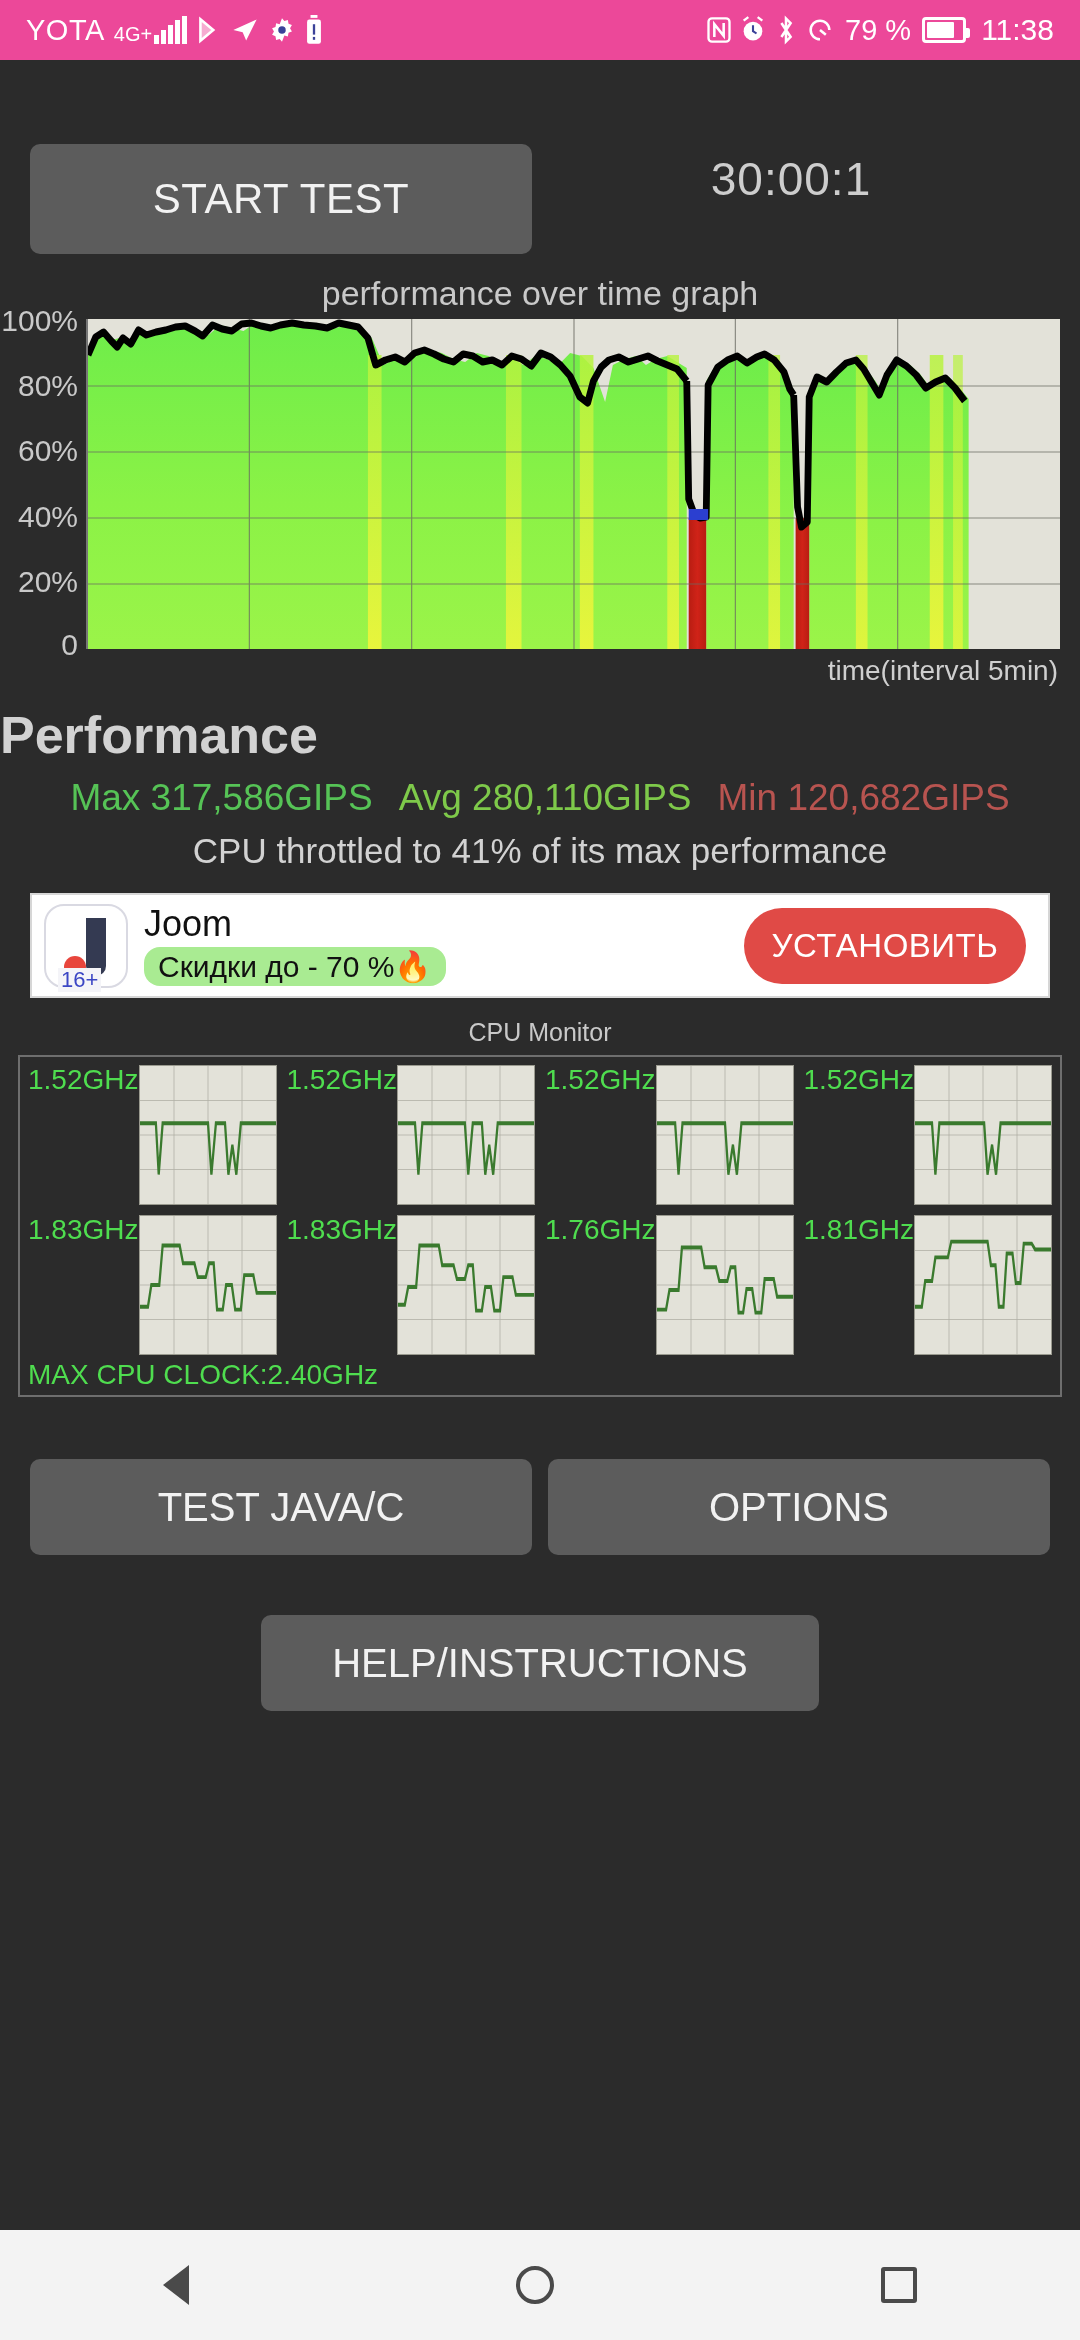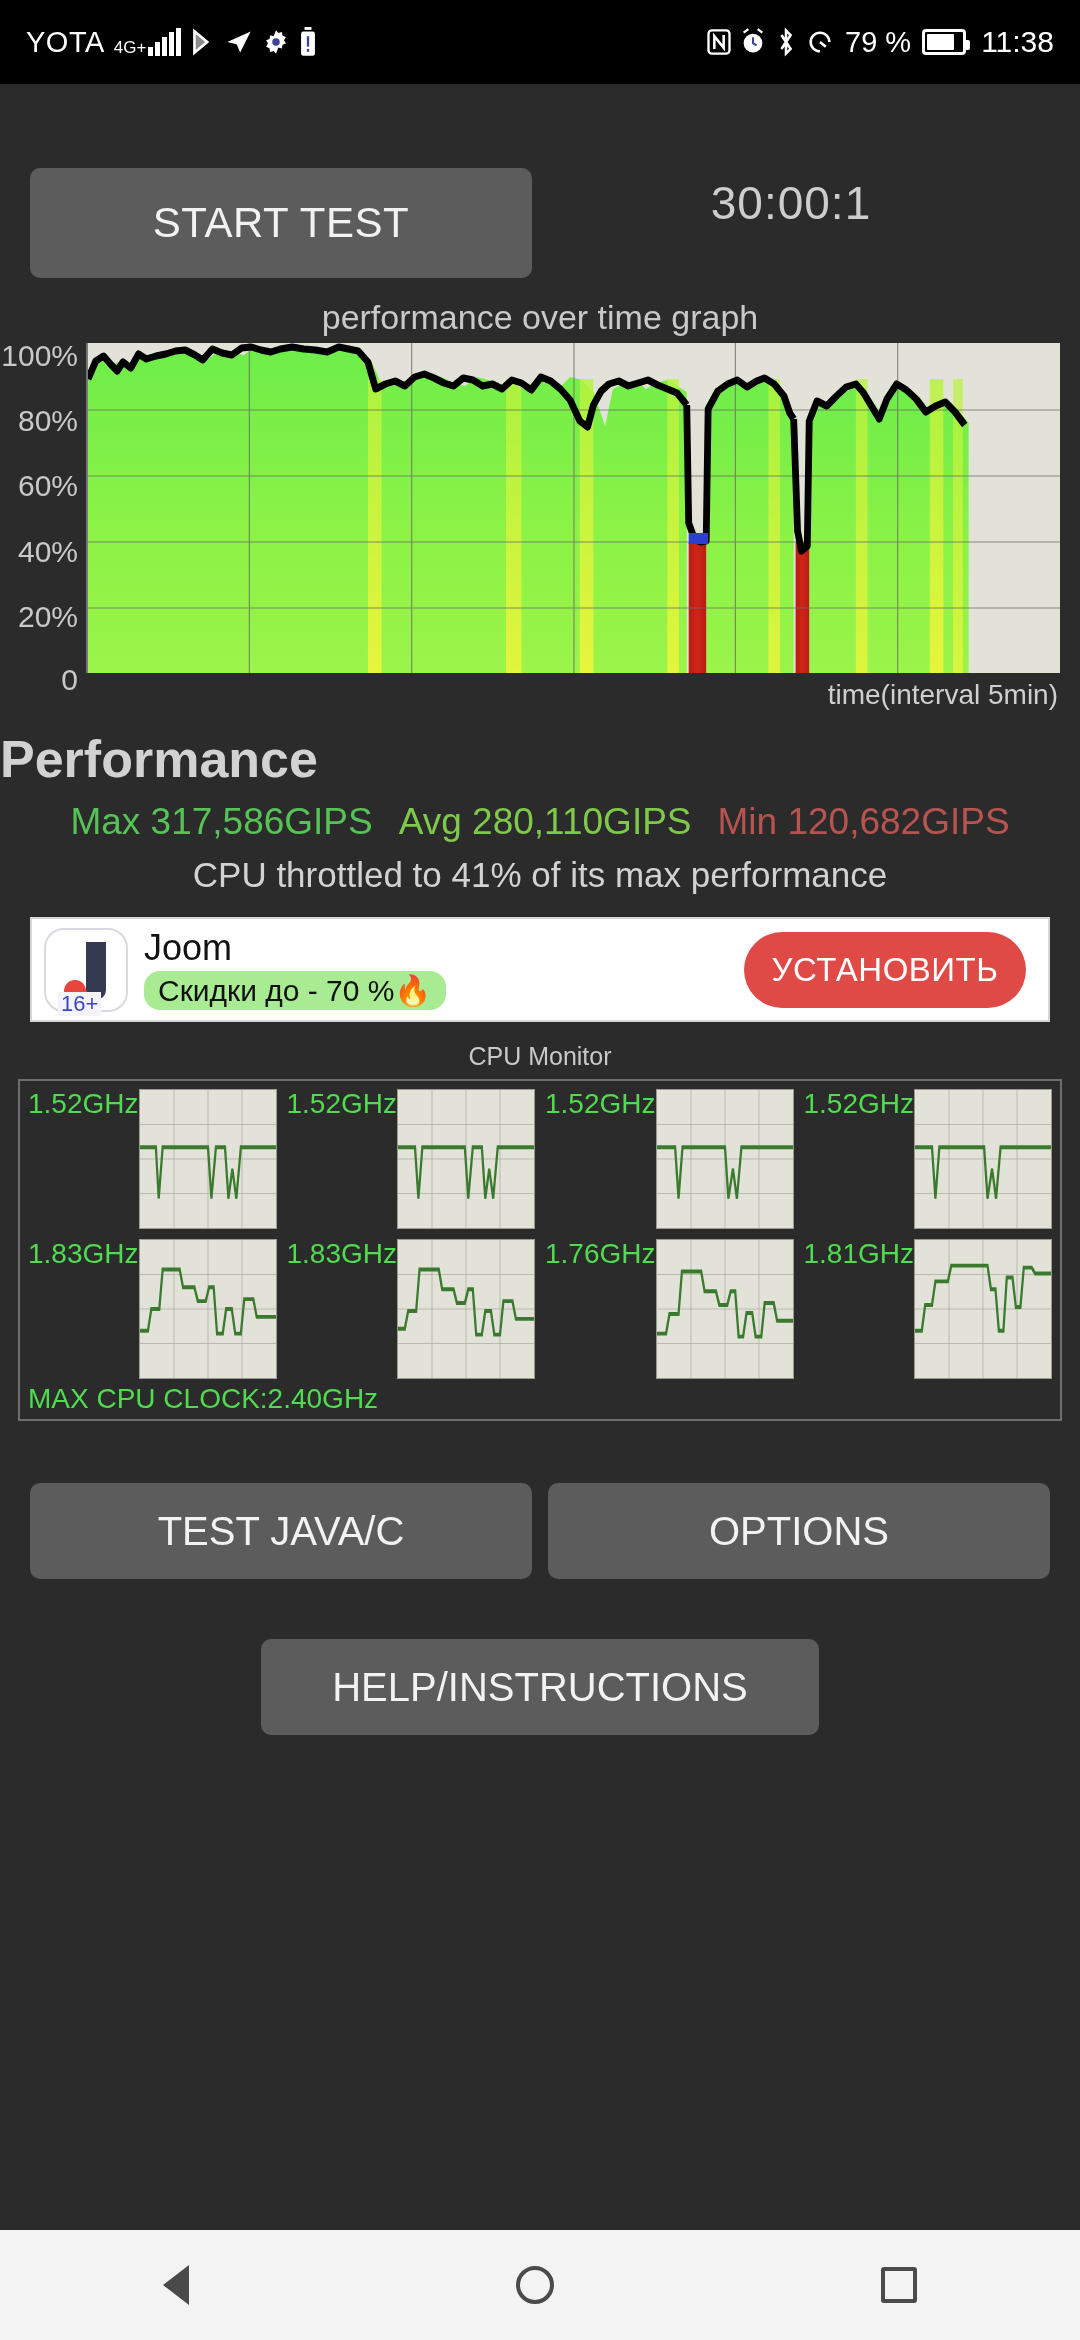--- a/index.html
+++ b/index.html
@@ -5,31 +5,31 @@
   * { box-sizing: border-box; margin: 0; padding: 0; }
   html, body {
     width: 1080px; height: 2340px;
     background: #2b2b2b;
     font-family: "Liberation Sans", sans-serif;
     overflow: hidden;
   }
 
   
   .statusbar {
-    height: 84px; width: 1080px;
-    background: #000000;
+    height: 60px; width: 1080px;
+    background: #ec4899;
     display: flex; align-items: center;
     justify-content: space-between;
     padding: 0 26px;
     color: #ffffff;
   }
   .sb-left, .sb-right { display: flex; align-items: center; gap: 9px; }
   .sb-carrier { font-size: 29px; letter-spacing: 0.5px; font-weight: 500; }
   .sb-net { display: flex; align-items: flex-end; gap: 2px; }
-  .sb-net-label { font-size: 17px; line-height: 1; }
+  .sb-net-label { font-size: 20px; line-height: 1; }
   .bars { display: flex; align-items: flex-end; gap: 2px; height: 28px; }
   .bars i { display: block; width: 5px; background: #fff; }
   .bars i:nth-child(1) { height: 9px; }
   .bars i:nth-child(2) { height: 14px; }
   .bars i:nth-child(3) { height: 19px; }
   .bars i:nth-child(4) { height: 24px; }
   .bars i:nth-child(5) { height: 28px; }
   .sb-icon { display: inline-flex; align-items: center; justify-content: center; }
   .sb-batt-pct { font-size: 29px; margin: 0 2px; }
   .sb-clock { font-size: 30px; margin-left: 6px; }
@@ -77,21 +77,20 @@
     margin: 6px 0 0 0;
     height: 330px;
     padding-left: 86px; padding-right: 20px;
   }
   .y-labels {
     position: absolute; left: 0; top: 0; width: 86px; height: 330px;
   }
   .y-labels span {
     position: absolute; right: 8px; color: #c9c9c9; font-size: 30px;
     transform: translateY(-50%);
-    margin-top: 11px;
   }
   .plot {
     position: relative; width: 100%; height: 100%;
     background: #e3e2d9;
     border-left: 2px solid #777;
     overflow: hidden;
   }
   .plot svg { display: block; width: 100%; height: 100%; }
   .xaxis-note {
     text-align: right; color: #cfcfcf; font-size: 28px;

